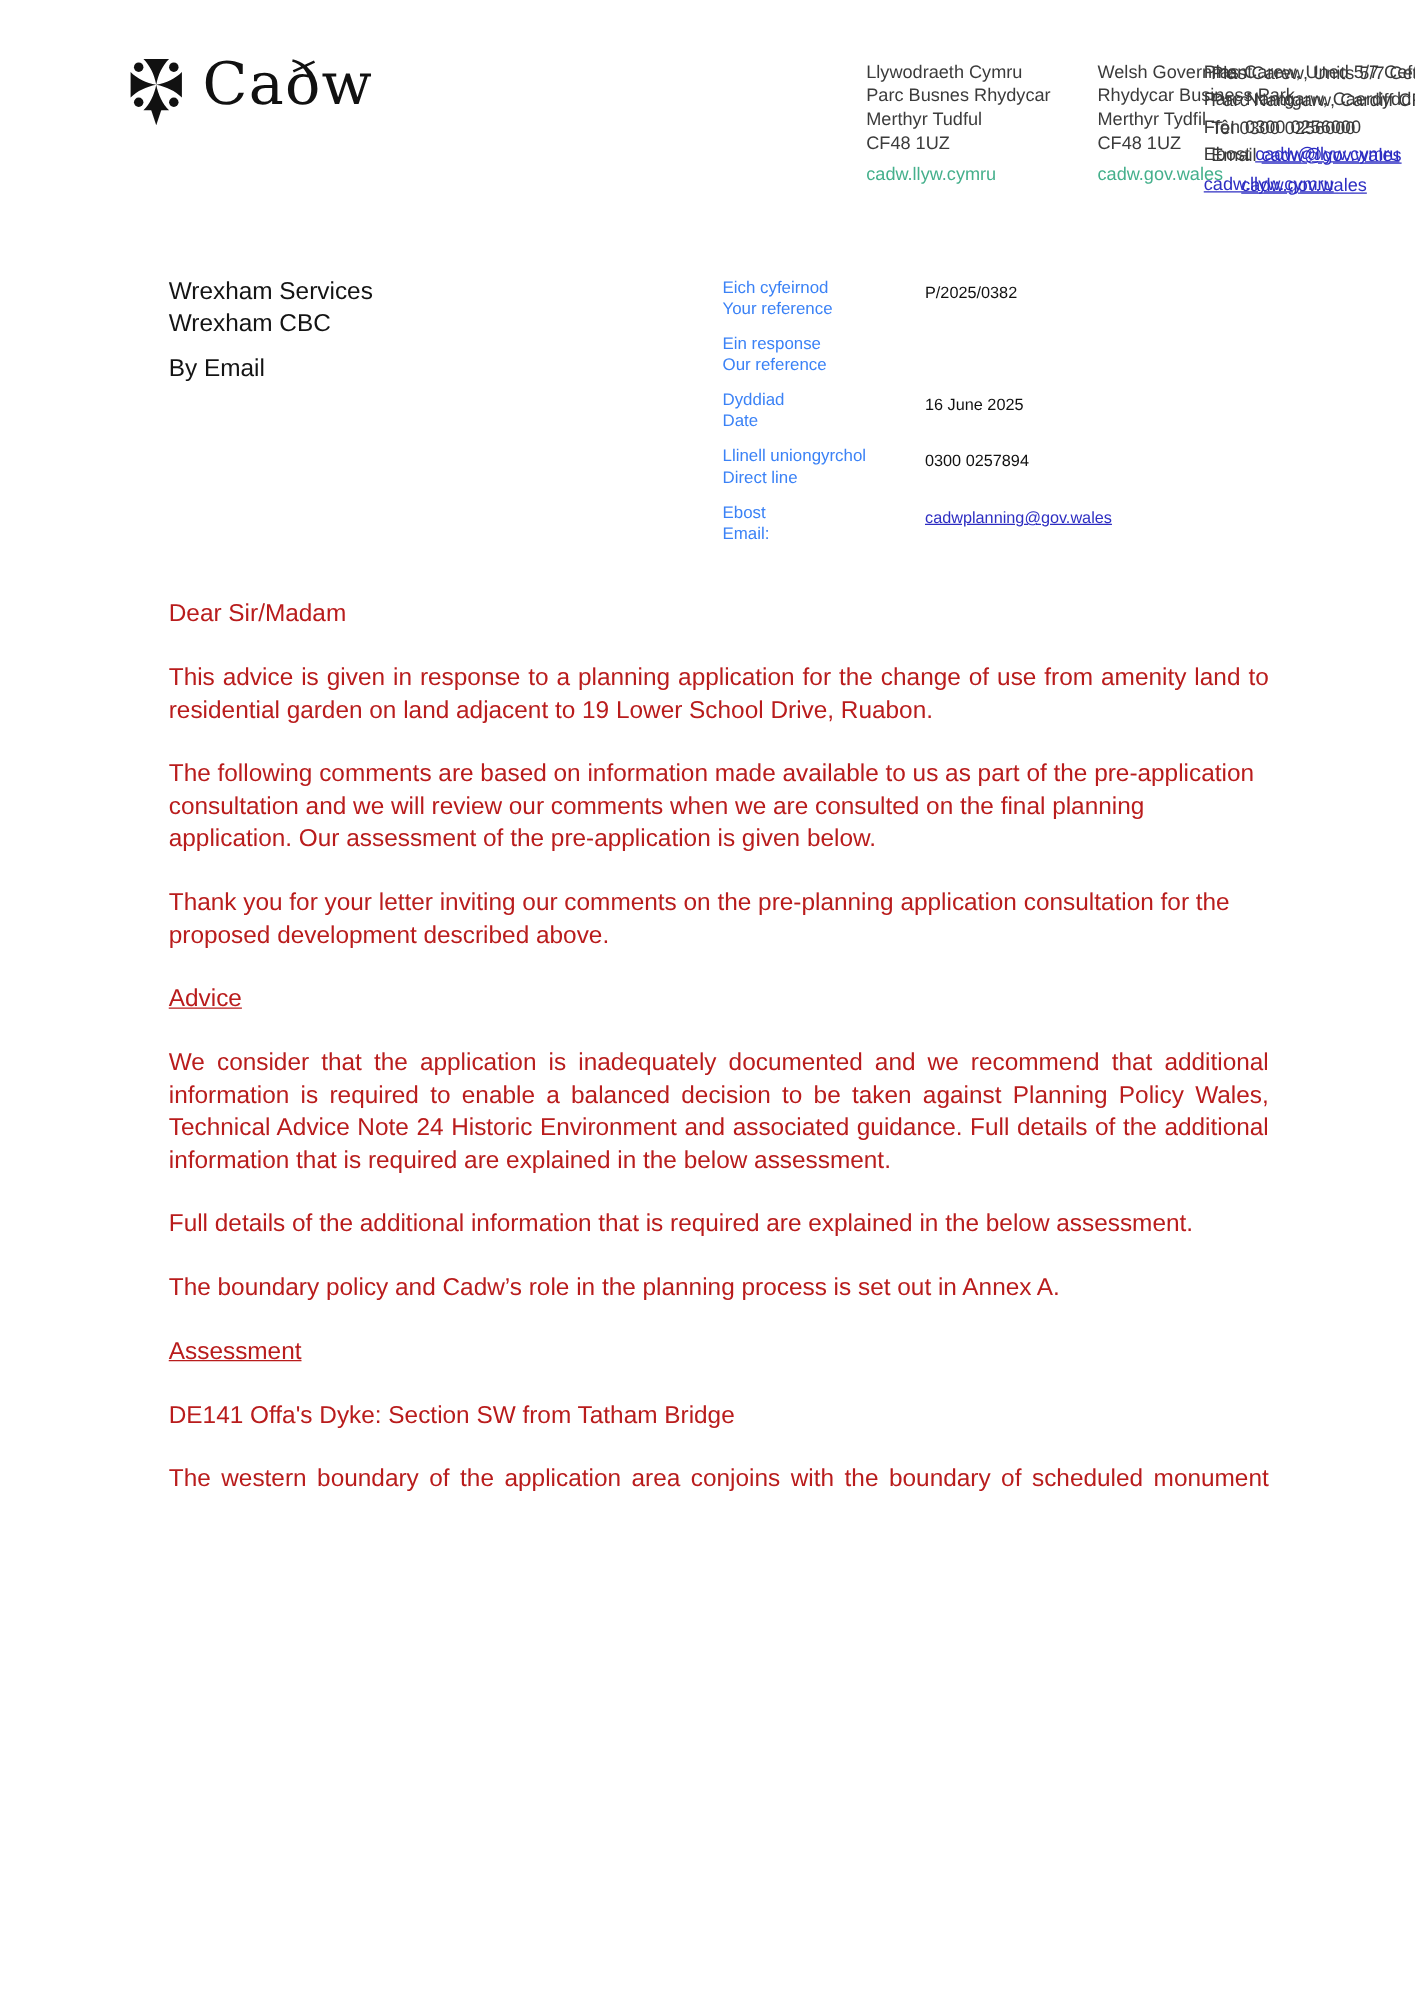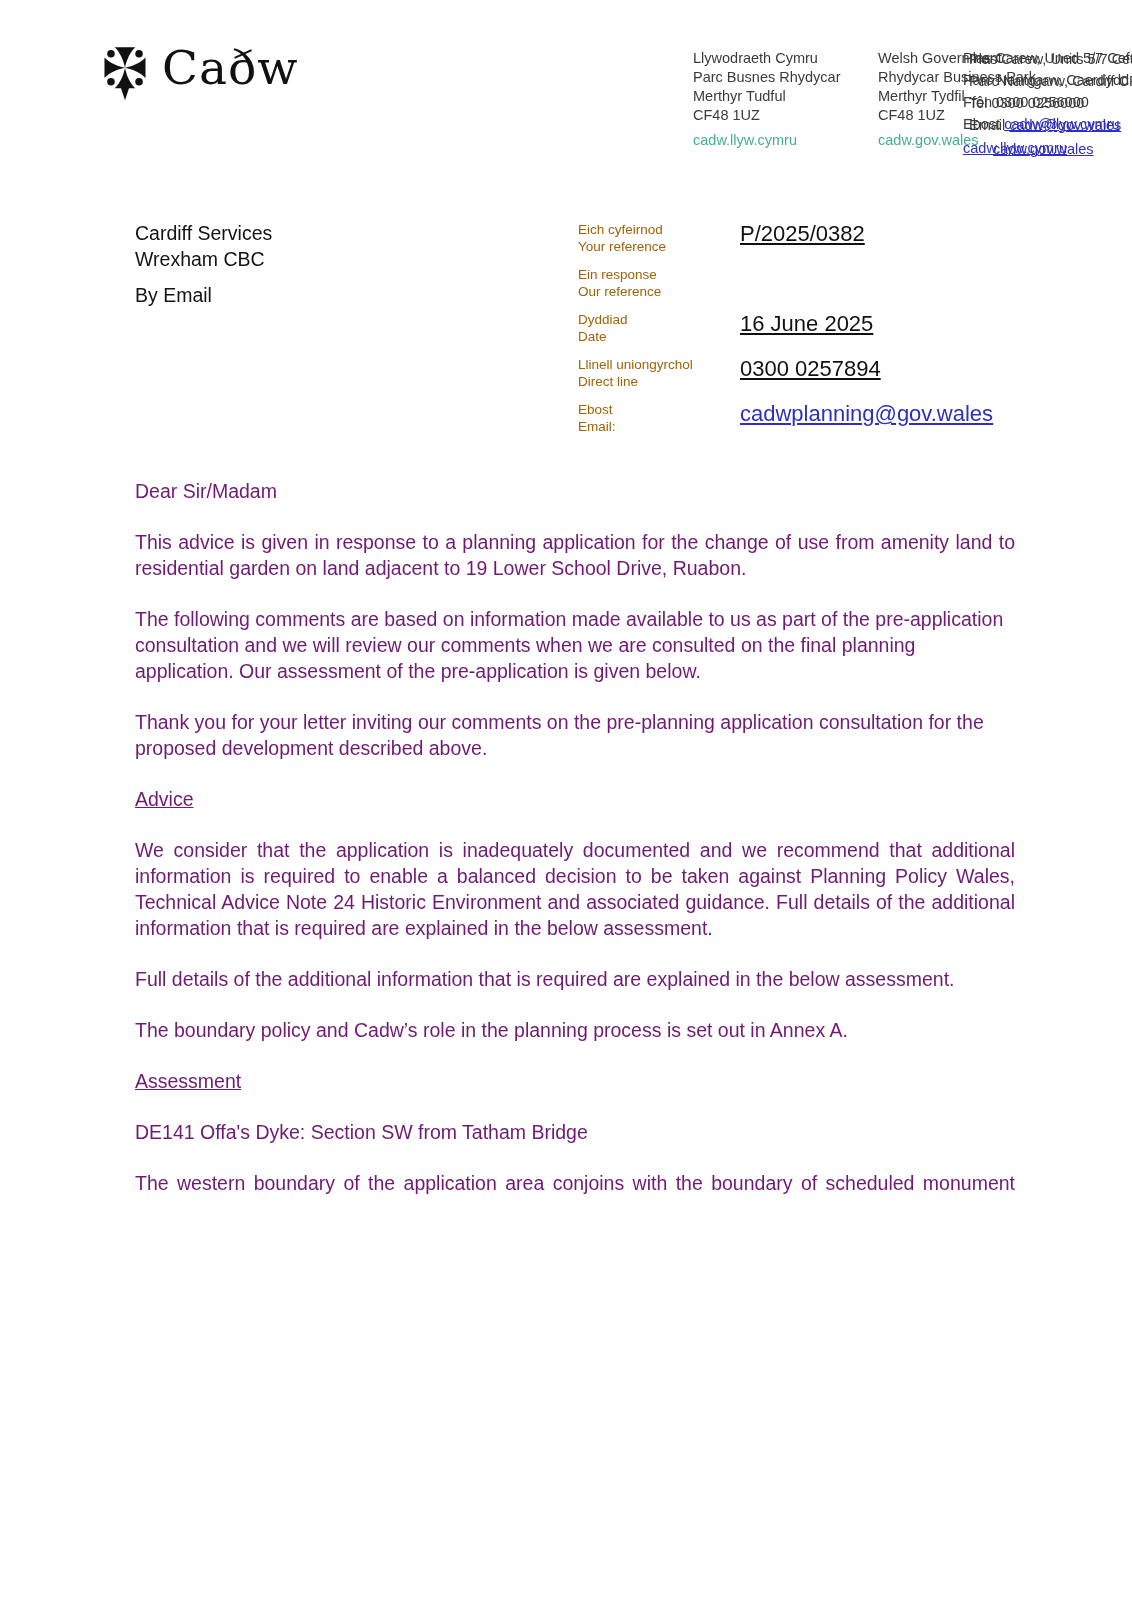--- a/index.html
+++ b/index.html
@@ -26,26 +26,26 @@
   .ovl .webline{margin-top:2px;}
   .ovl-en .webline a{margin-left:24px;}
 
   
   .recipient{position:absolute;left:135px;top:220px;font-size:19.5px;line-height:26px;}
   .delivery{position:absolute;left:135px;top:284px;font-size:19.5px;}
 
   
   .refs{position:absolute;left:578px;top:221px;display:grid;
         grid-template-columns:162px 260px;row-gap:11px;}
-  .ref-label{font-size:13.5px;line-height:17px;color:#a16207;height:34px;}
-  .ref-value{font-size:22px;line-height:22px;padding-top:2px;color:#111;text-decoration:underline;}
+  .ref-label{font-size:13.5px;line-height:17px;color:#3b82f6;height:34px;}
+  .ref-value{font-size:13px;line-height:22px;padding-top:2px;color:#111;}
 
   
   .letter-body{position:absolute;left:135px;top:478px;width:880px;}
-  .letter-body p{margin:0 0 25px 0;font-size:19.5px;line-height:26px;color:#701a75;}
+  .letter-body p{margin:0 0 25px 0;font-size:19.5px;line-height:26px;color:#b91c1c;}
   .just{text-align:justify;}
   .cont{text-align:justify;text-align-last:justify;}
   .uhead{text-decoration:underline;}
 
   
   .gov-logo{position:absolute;left:118px;top:1418px;}
   .gov-rule{width:108px;height:0;border-top:1.6px solid #444;margin-top:4px;}
   .gov-text{font-size:12.5px;line-height:16.5px;color:#2b2b2b;margin-top:3px;}
 </style>
 </head>
@@ -103,21 +103,21 @@
       <div>Tel 0300 0256000</div>
       <div>
         <span>Email</span>
         <a class="blue">cadw@gov.wales</a>
       </div>
       <div class="webline"><a class="blue">cadw.gov.wales</a></div>
     </div>
   </div>
 
   <div class="recipient">
-    <div>Cardiff Services</div>
+    <div>Wrexham Services</div>
     <div>Wrexham CBC</div>
   </div>
   <div class="delivery">By Email</div>
 
   <div class="refs">
     <div class="ref-label">
       <div>Eich cyfeirnod</div>
         <div>Your reference</div>
     </div>
     <div class="ref-value">P/2025/0382</div>

